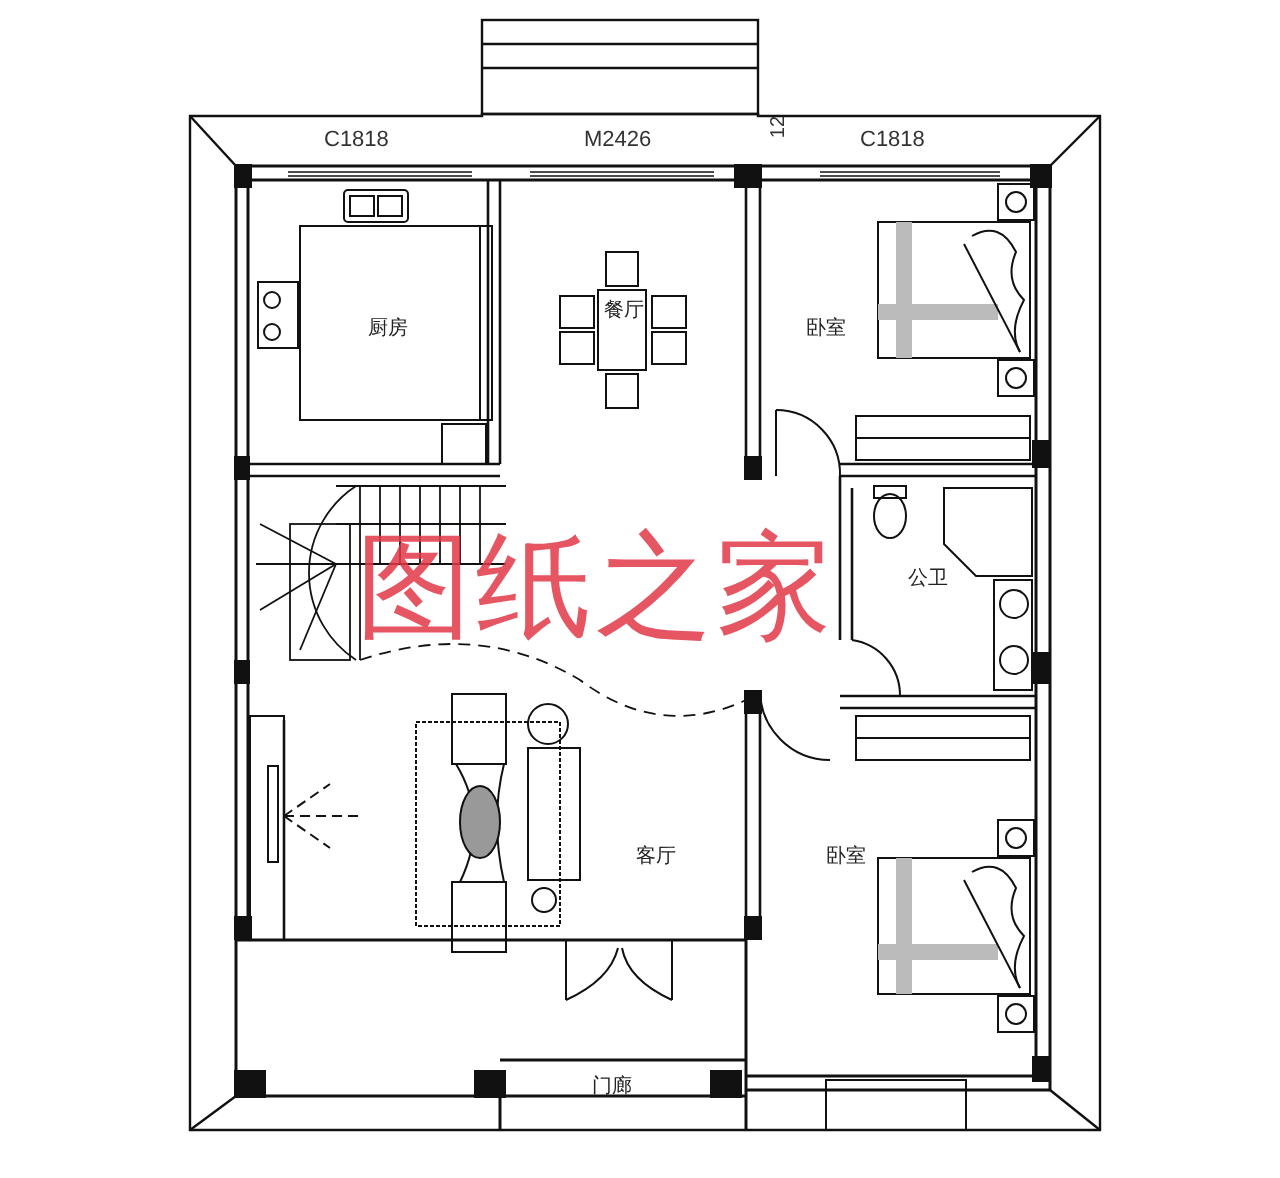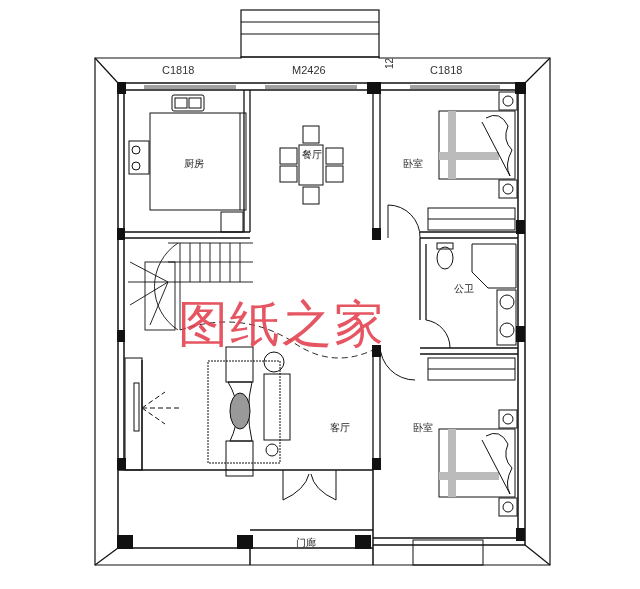--- a/index.html
+++ b/index.html
@@ -1,20 +1,20 @@
 <!DOCTYPE html>
 <html><head>
 <meta charset="utf-8">
 <style>
   html, body { margin:0; padding:0; background:#ffffff; }
   body { width:640px; height:589px; position:relative; overflow:hidden; font-family:"DejaVu Sans", sans-serif; }
   #plan { position:absolute; left:0; top:0; width:640px; height:589px; }
   .lbl { position:absolute; font-size:10px; color:#222; white-space:nowrap; font-family:"DejaVu Sans", sans-serif; }
   .dim { position:absolute; font-size:11px; color:#333; font-family:"Liberation Sans", sans-serif; white-space:nowrap; }
-  .wm { position:absolute; left:178px; top:255px; font-size:50px; color:rgba(225,55,70,0.85); font-family:"DejaVu Serif", serif; letter-spacing:2px; white-space:nowrap;margin-top:36px; }
+  .wm { position:absolute; left:178px; top:255px; font-size:58px; color:rgba(225,55,70,0.85); font-family:"DejaVu Serif", serif; letter-spacing:2px; white-space:nowrap; }
 </style>
 </head>
 <body>
 
 <div>
 <svg id="plan" viewBox="0 0 640 589" xmlns="http://www.w3.org/2000/svg">
   <g stroke="#111" fill="none" stroke-width="1.2">
 
     <g>
       <rect x="241" y="10" width="138" height="47"></rect>
@@ -204,18 +204,18 @@
 
 <div class="dim" style="left:162px;top:64px;">C1818</div>
 <div class="dim" style="left:292px;top:64px;">M2426</div>
 <div class="dim" style="left:430px;top:64px;">C1818</div>
 <div class="dim" style="left:384px;top:58px;transform:rotate(-90deg);font-size:10px;">12</div>
 
 <div class="lbl" style="left:184px;top:157px;">厨房</div>
 <div class="lbl" style="left:302px;top:148px;">餐厅</div>
 <div class="lbl" style="left:403px;top:157px;">卧室</div>
 <div class="lbl" style="left:454px;top:282px;">公卫</div>
-<div class="lbl" style="left:330px;top:421px;">客厅</div>
+<div class="lbl" style="left:318px;top:421px;">客厅</div>
 <div class="lbl" style="left:413px;top:421px;">卧室</div>
 <div class="lbl" style="left:296px;top:536px;">门廊</div>
 
 <div class="wm">图纸之家</div>
 </div>
 
 </body></html>

